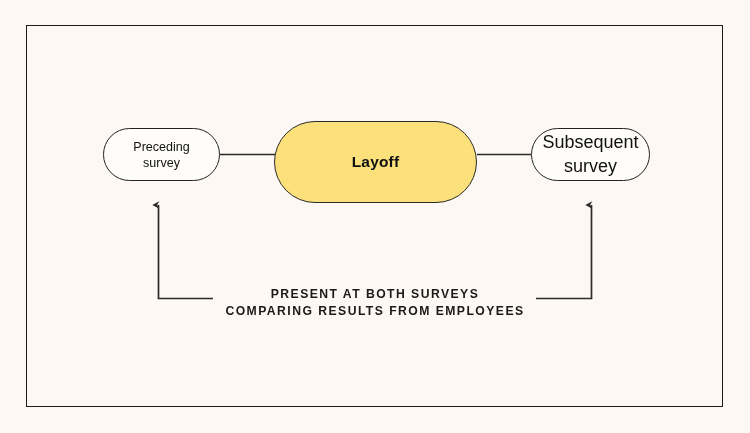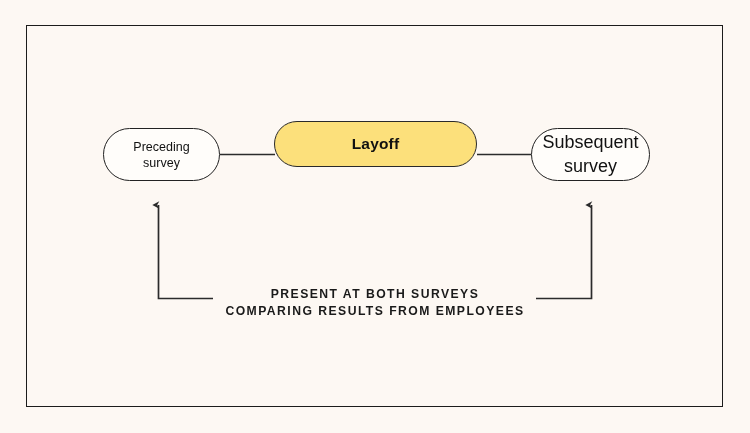--- a/index.html
+++ b/index.html
@@ -66,21 +66,21 @@
     top: 128px;
     width: 119px;
     height: 53px;
     font-size: 18px;
     line-height: 1.28;
   }
   .node-layoff {
     left: 274px;
     top: 121px;
     width: 203px;
-    height: 46px;
+    height: 82px;
     background: #FCE07B;
     border-color: #2A2A2A;
     font-size: 15.5px;
     font-weight: bold;
     letter-spacing: 0.2px;
   }
   .node-label {
     display: block;
     padding: 0 6px;
   }

